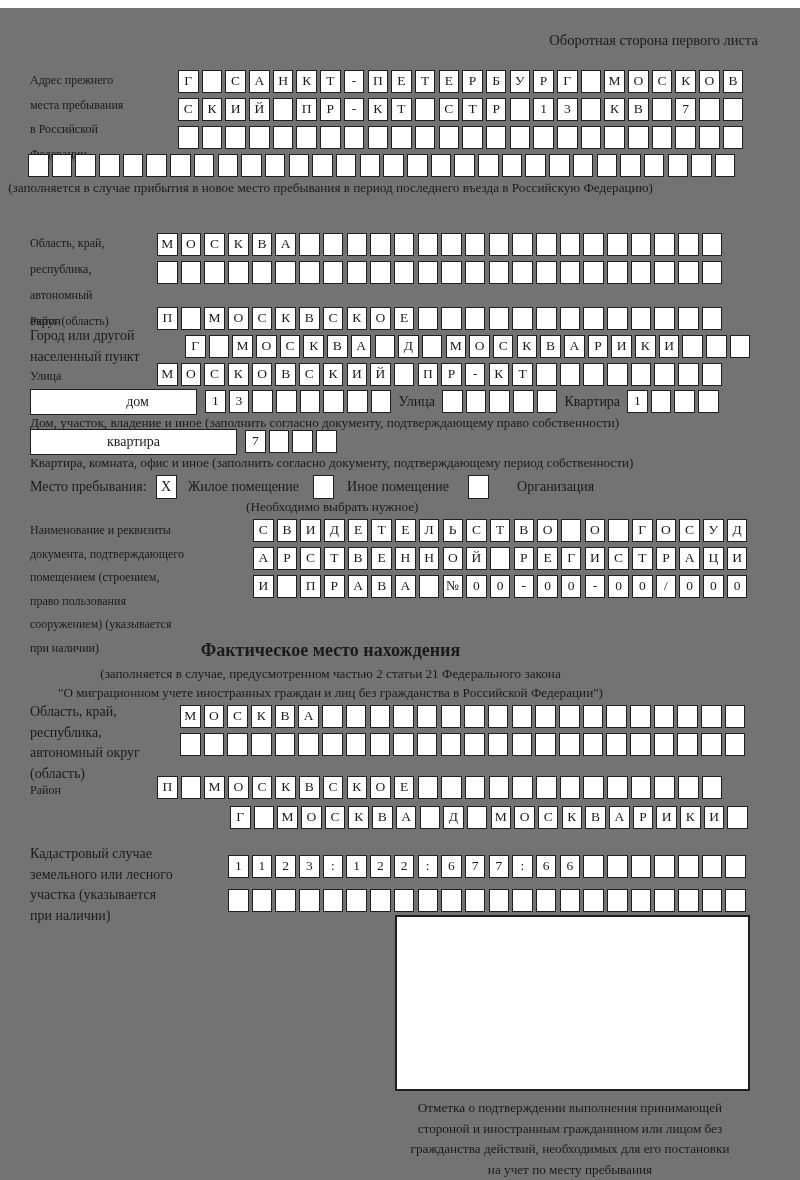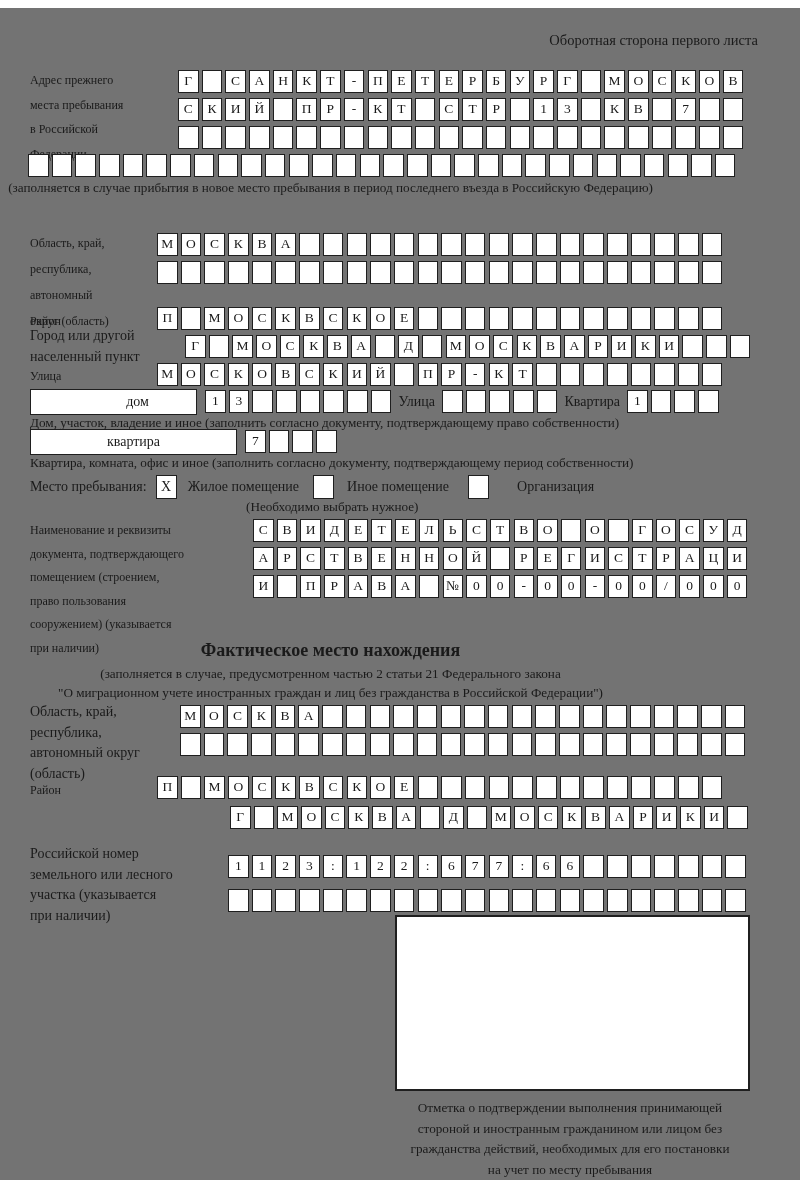--- a/index.html
+++ b/index.html
@@ -150,21 +150,21 @@
     </div>
   <div class="abs cellrow" style="left:180px; top:697px;"><span class="cell">М</span><span class="cell">О</span><span class="cell">С</span><span class="cell">К</span><span class="cell">В</span><span class="cell">А</span><span class="cell"></span><span class="cell"></span><span class="cell"></span><span class="cell"></span><span class="cell"></span><span class="cell"></span><span class="cell"></span><span class="cell"></span><span class="cell"></span><span class="cell"></span><span class="cell"></span><span class="cell"></span><span class="cell"></span><span class="cell"></span><span class="cell"></span><span class="cell"></span><span class="cell"></span><span class="cell"></span></div>
   <div class="abs cellrow" style="left:180px; top:725px;"><span class="cell"></span><span class="cell"></span><span class="cell"></span><span class="cell"></span><span class="cell"></span><span class="cell"></span><span class="cell"></span><span class="cell"></span><span class="cell"></span><span class="cell"></span><span class="cell"></span><span class="cell"></span><span class="cell"></span><span class="cell"></span><span class="cell"></span><span class="cell"></span><span class="cell"></span><span class="cell"></span><span class="cell"></span><span class="cell"></span><span class="cell"></span><span class="cell"></span><span class="cell"></span><span class="cell"></span></div>
 
   <div class="abs label" style="left:30px; top:770px;">Район</div>
   <div class="abs cellrow" style="left:157px; top:768px;"><span class="cell">П</span><span class="cell"></span><span class="cell">М</span><span class="cell">О</span><span class="cell">С</span><span class="cell">К</span><span class="cell">В</span><span class="cell">С</span><span class="cell">К</span><span class="cell">О</span><span class="cell">Е</span><span class="cell"></span><span class="cell"></span><span class="cell"></span><span class="cell"></span><span class="cell"></span><span class="cell"></span><span class="cell"></span><span class="cell"></span><span class="cell"></span><span class="cell"></span><span class="cell"></span><span class="cell"></span><span class="cell"></span></div>
 
   <div class="abs cellrow" style="left:230px; top:798px;"><span class="cell">Г</span><span class="cell"></span><span class="cell">М</span><span class="cell">О</span><span class="cell">С</span><span class="cell">К</span><span class="cell">В</span><span class="cell">А</span><span class="cell"></span><span class="cell">Д</span><span class="cell"></span><span class="cell">М</span><span class="cell">О</span><span class="cell">С</span><span class="cell">К</span><span class="cell">В</span><span class="cell">А</span><span class="cell">Р</span><span class="cell">И</span><span class="cell">К</span><span class="cell">И</span><span class="cell"></span></div>
 
   <div class="abs label-sm" style="left:30px; top:836px; width:190px;">
-      <div>Российской номер</div>
+      <div>Кадастровый случае</div>
       <div>земельного или лесного</div>
       <div>участка (указывается</div>
       <div>при наличии)</div>
     </div>
   <div class="abs cellrow" style="left:228px; top:847px;"><span class="cell">1</span><span class="cell">1</span><span class="cell">2</span><span class="cell">3</span><span class="cell">:</span><span class="cell">1</span><span class="cell">2</span><span class="cell">2</span><span class="cell">:</span><span class="cell">6</span><span class="cell">7</span><span class="cell">7</span><span class="cell">:</span><span class="cell">6</span><span class="cell">6</span><span class="cell"></span><span class="cell"></span><span class="cell"></span><span class="cell"></span><span class="cell"></span><span class="cell"></span><span class="cell"></span></div>
   <div class="abs cellrow" style="left:228px; top:881px;"><span class="cell"></span><span class="cell"></span><span class="cell"></span><span class="cell"></span><span class="cell"></span><span class="cell"></span><span class="cell"></span><span class="cell"></span><span class="cell"></span><span class="cell"></span><span class="cell"></span><span class="cell"></span><span class="cell"></span><span class="cell"></span><span class="cell"></span><span class="cell"></span><span class="cell"></span><span class="cell"></span><span class="cell"></span><span class="cell"></span><span class="cell"></span><span class="cell"></span></div>
 
   <div class="abs stamp-box" style="left:395px; top:907px; width:355px; height:176px;"></div>
   <div class="abs note-center" style="left:335px; top:1090px; width:470px;">
       <div>Отметка о подтверждении выполнения принимающей</div>

